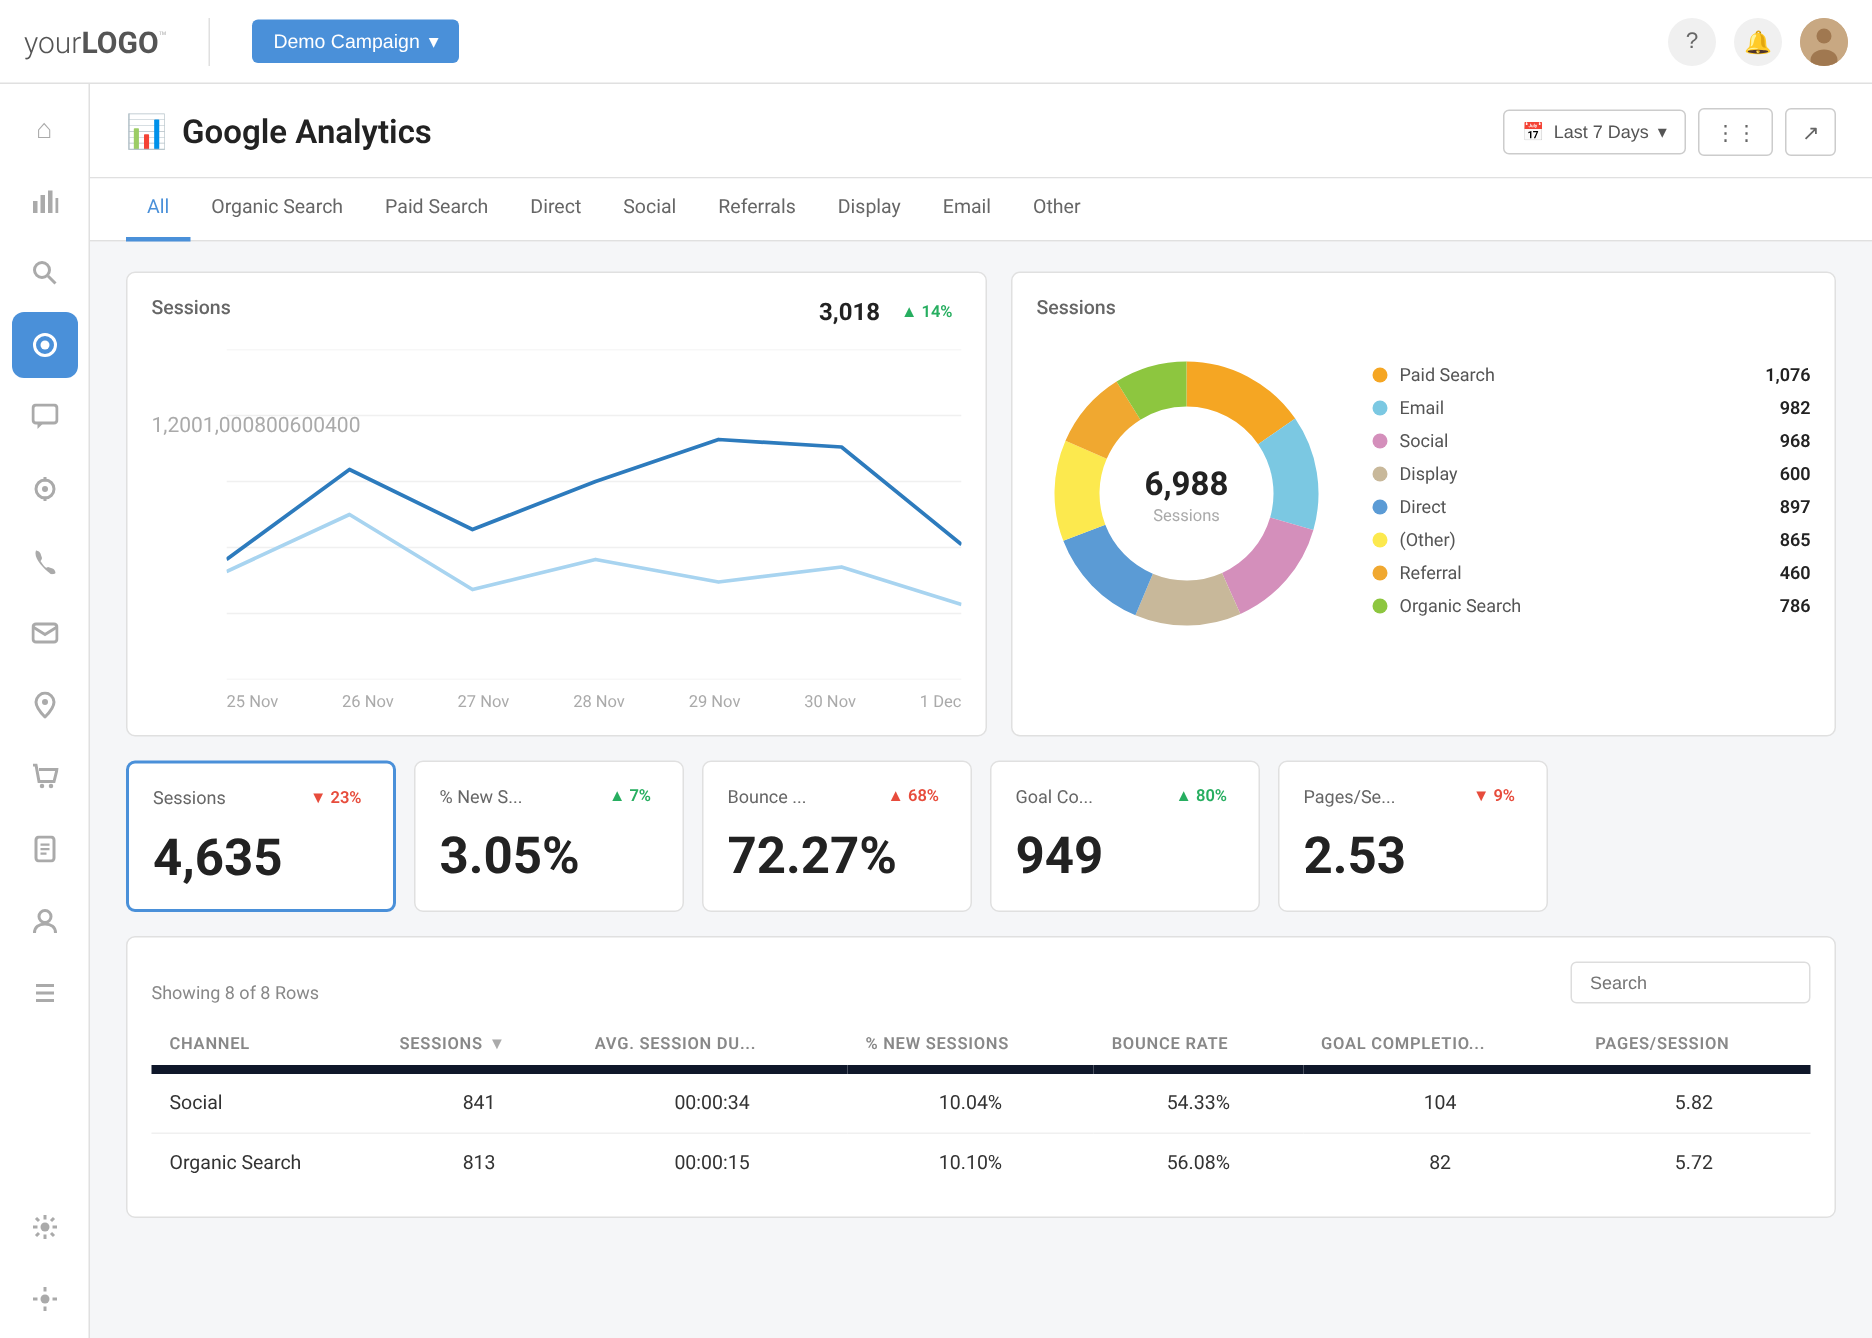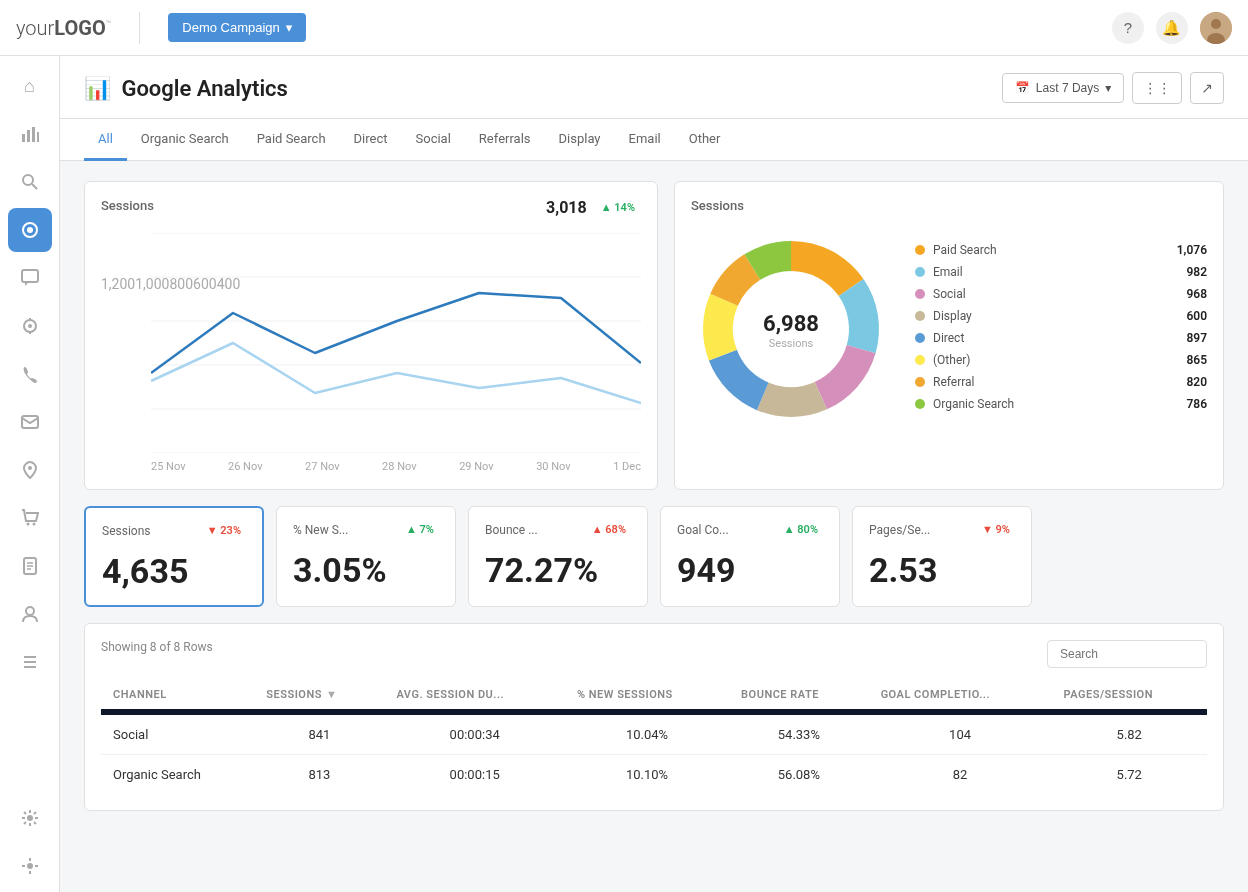--- a/index.html
+++ b/index.html
@@ -381,21 +381,21 @@
     
     .table-section {
       background: #fff;
       border: 1px solid #e0e0e0;
       border-radius: 6px;
       padding: 16px;
     }
     .table-header {
       display: flex;
       justify-content: space-between;
-      align-items: flex-start;
+      align-items: flex-end;
       margin-bottom: 12px;
     }
     .table-info {
       font-size: 12px;
       color: #888;
     }
     .search-input {
       border: 1px solid #ddd;
       border-radius: 4px;
       padding: 6px 12px;
@@ -699,21 +699,21 @@
       <div class="legend-dot" style="background:#fce94e"></div>
       <span class="legend-label">(Other)</span>
     </div>
     <span class="legend-value">865</span>
   </div>
               <div class="legend-item">
     <div class="legend-left">
       <div class="legend-dot" style="background:#f0a830"></div>
       <span class="legend-label">Referral</span>
     </div>
-    <span class="legend-value">820</span>
+    <span class="legend-value">460</span>
   </div>
               <div class="legend-item">
     <div class="legend-left">
       <div class="legend-dot" style="background:#8dc63f"></div>
       <span class="legend-label">Organic Search</span>
     </div>
     <span class="legend-value">786</span>
   </div>
             </div>
         </div>

